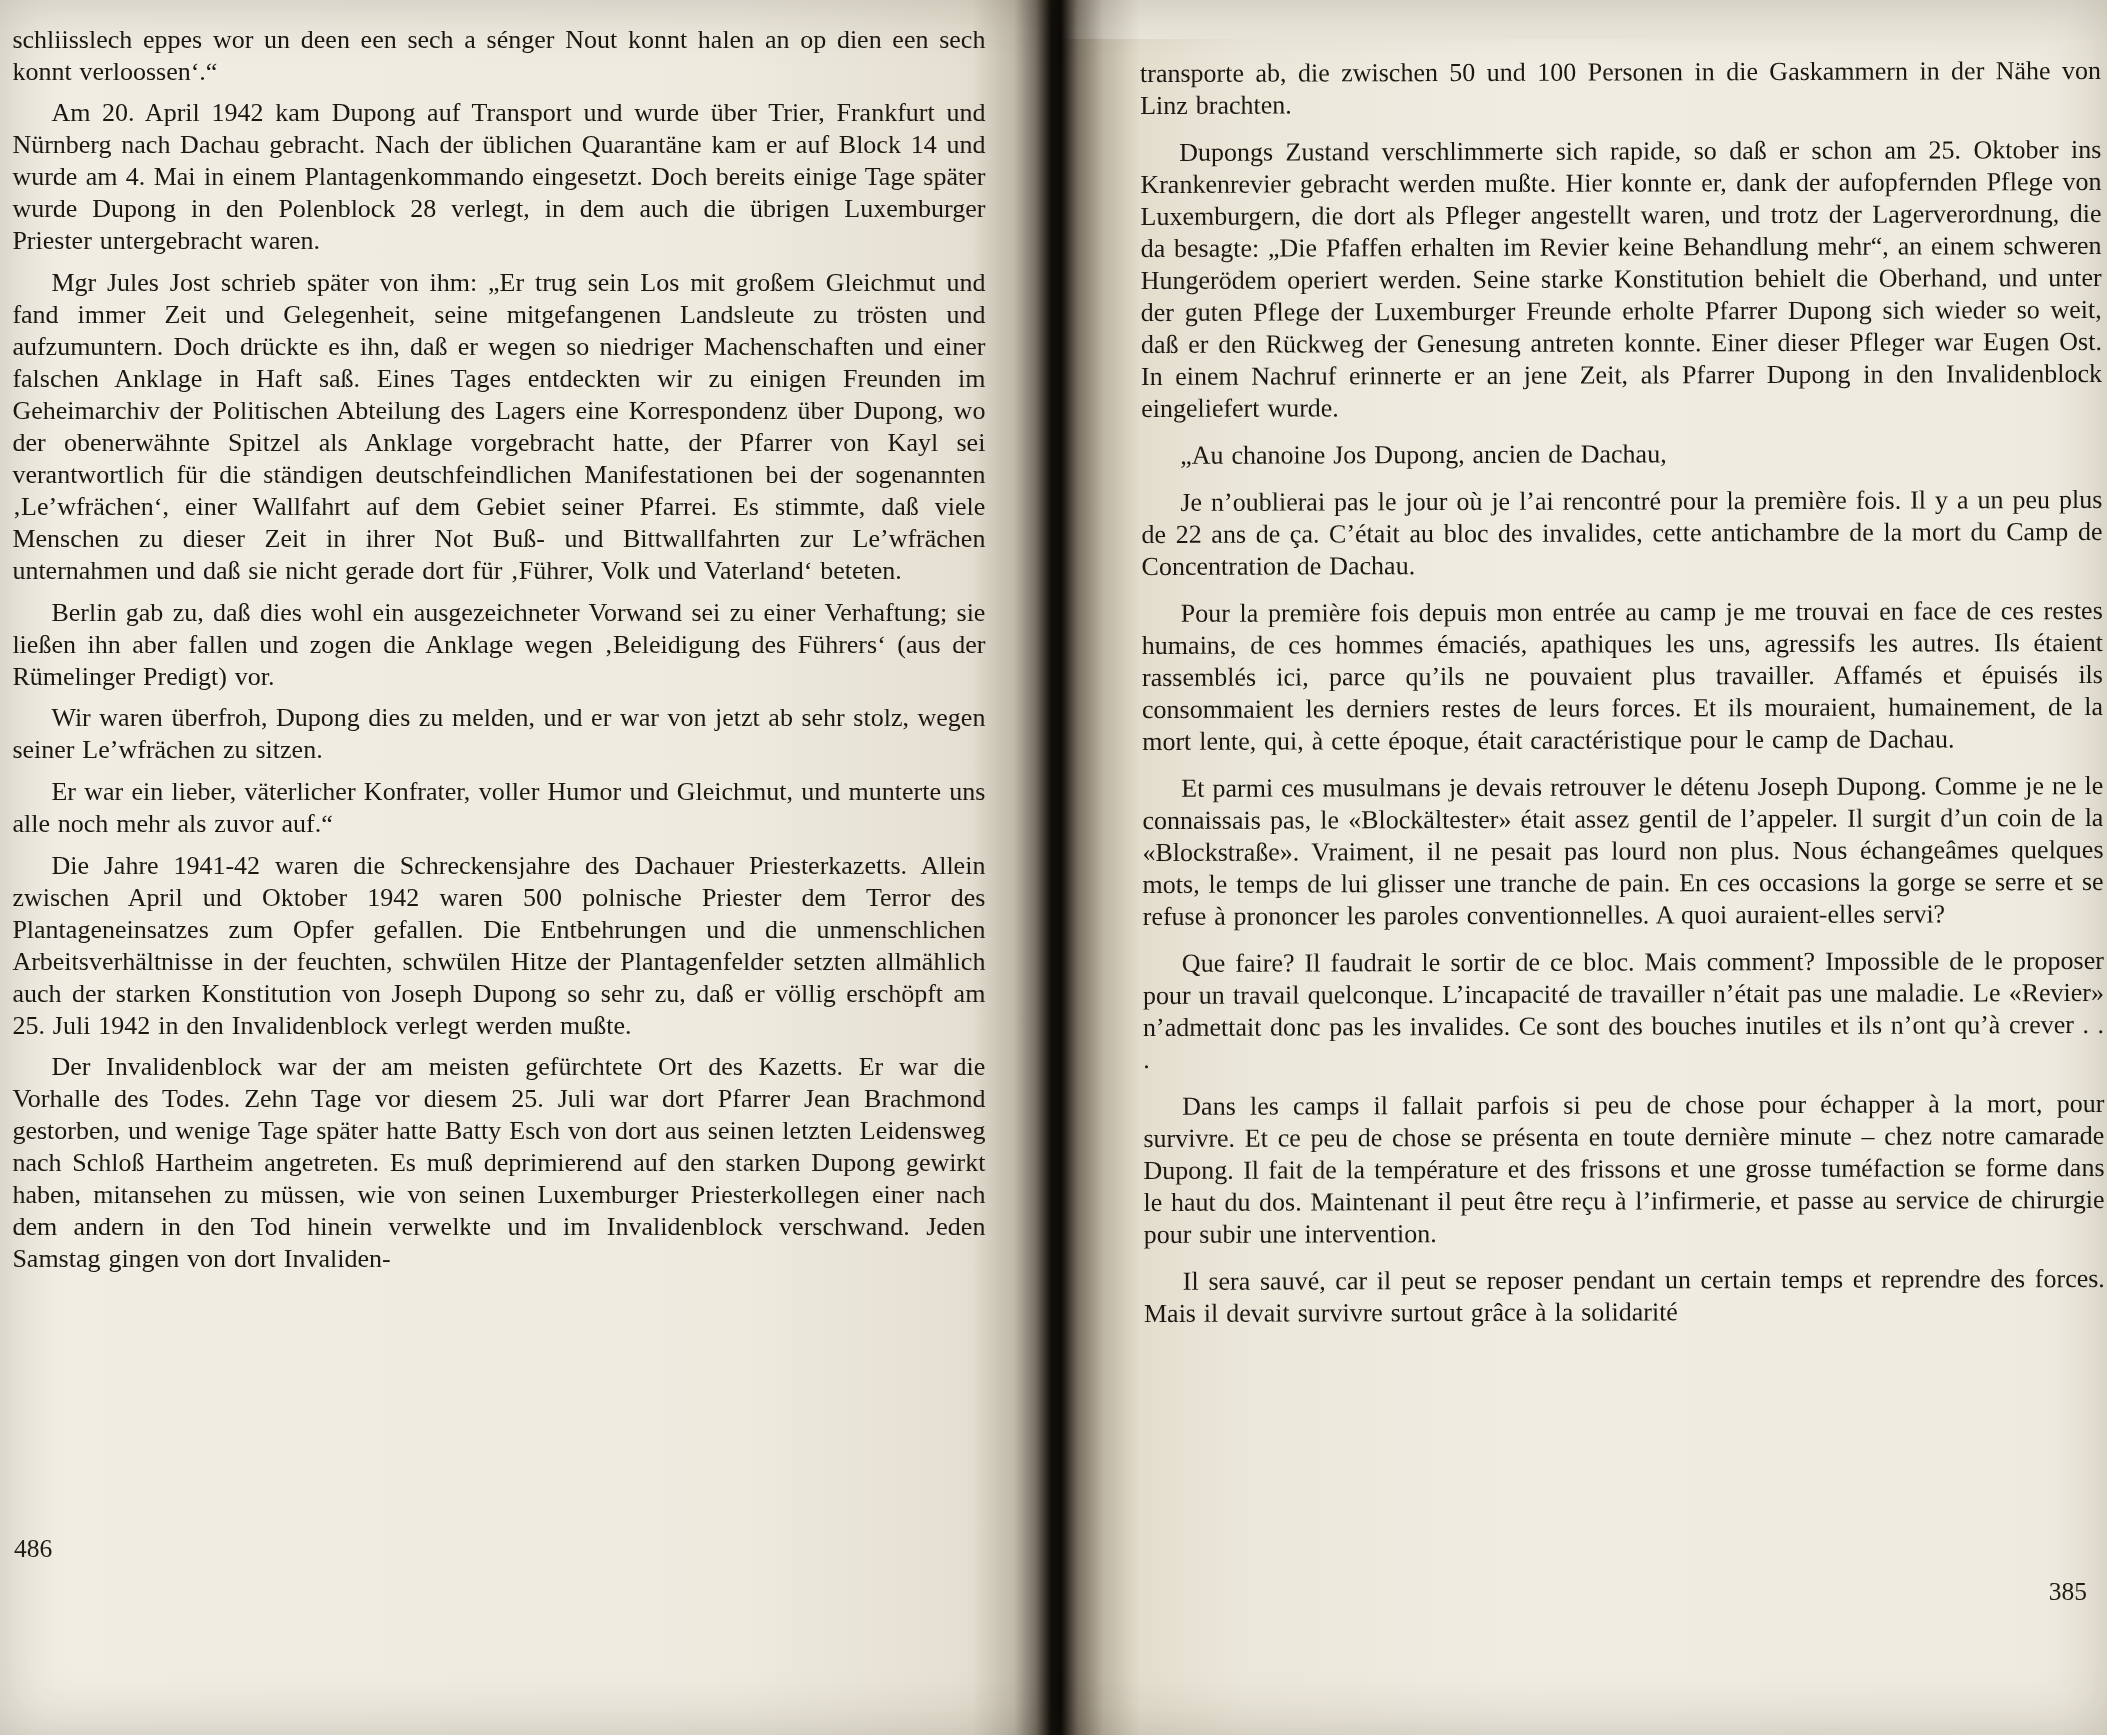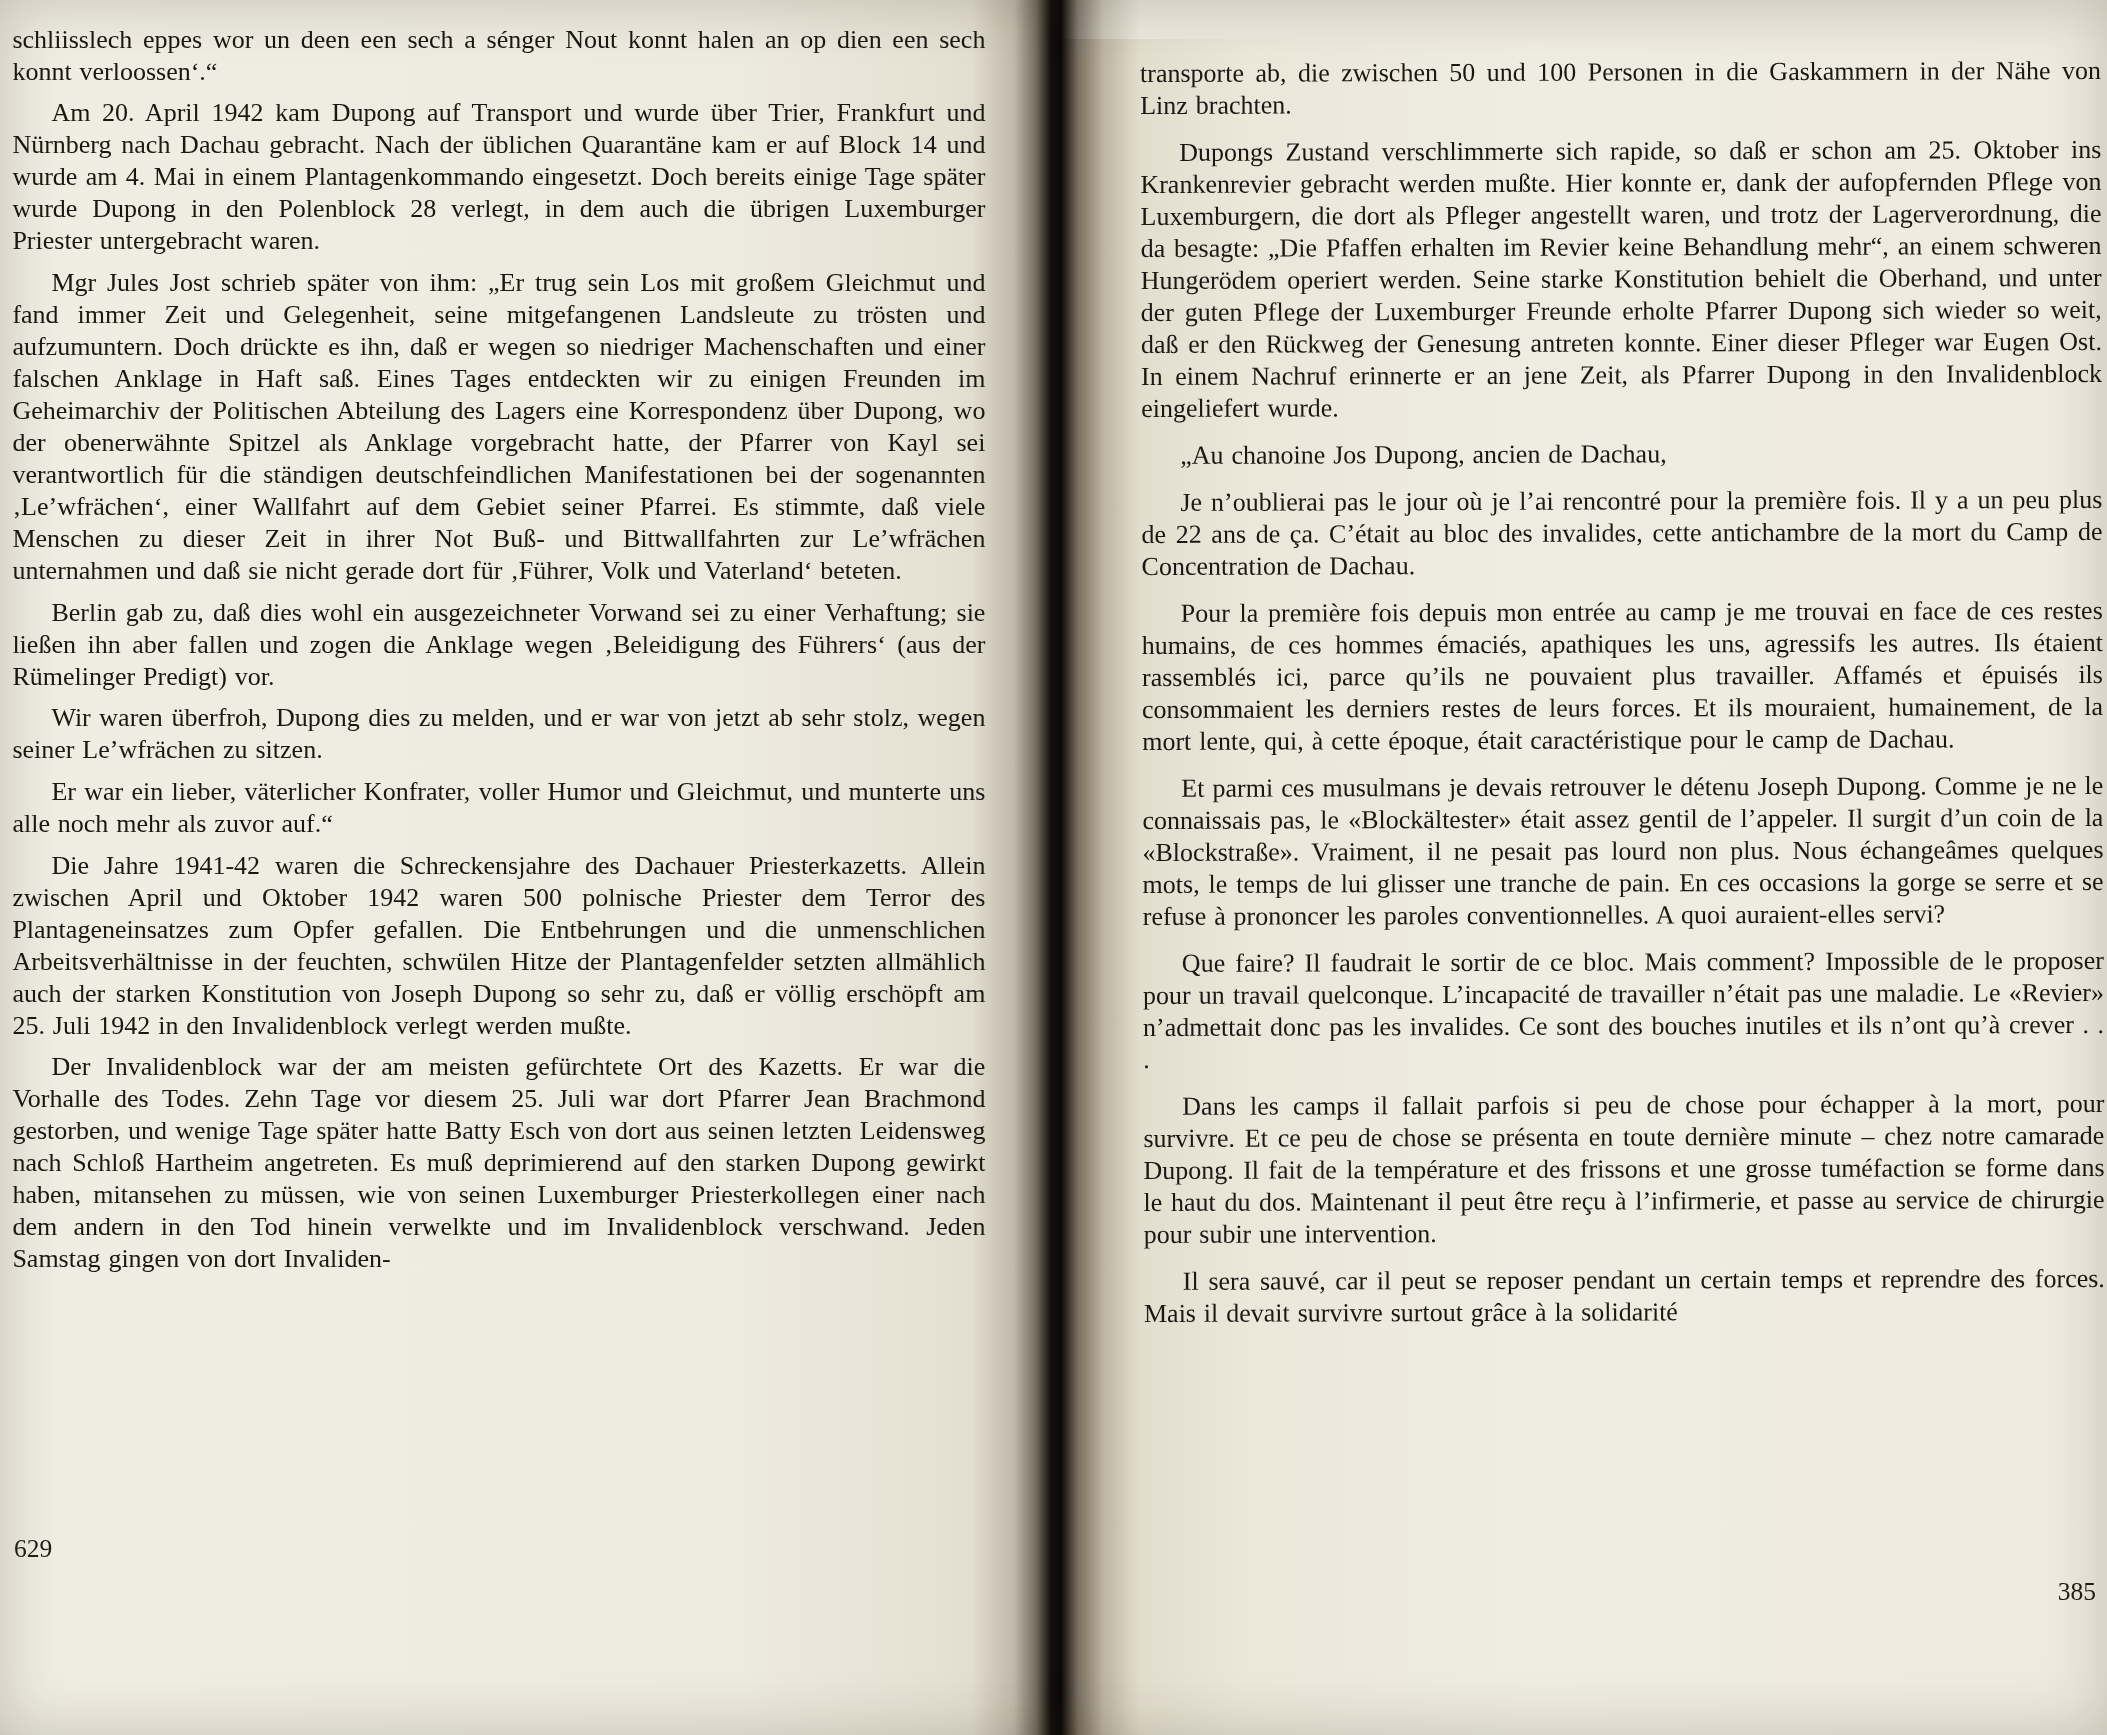--- a/index.html
+++ b/index.html
@@ -63,21 +63,21 @@
   .page-num {
     position: absolute;
     font-size: 25.5px;
     color: #211d16;
   }
   .page-num-left {
     left: 14px;
     top: 1534px;
   }
   .page-num-right {
-    right: 12px;
+    right: 21px;
     top: 1538px;
   }
   .gutter {
     position: absolute;
     top: 0;
     bottom: 0;
     left: 972px;
     width: 168px;
     z-index: 5;
     pointer-events: none;
@@ -109,21 +109,21 @@
     <div class="text-col">
         <p class="para">schliisslech eppes wor un deen een sech a sénger Nout konnt halen an op dien een sech konnt verloossen‘.“</p>
         <p class="para indent">Am 20. April 1942 kam Dupong auf Transport und wurde über Trier, Frankfurt und Nürnberg nach Dachau gebracht. Nach der üblichen Quarantäne kam er auf Block 14 und wurde am 4. Mai in einem Plantagenkommando eingesetzt. Doch bereits einige Tage später wurde Dupong in den Polenblock 28 verlegt, in dem auch die übrigen Luxemburger Priester untergebracht waren.</p>
         <p class="para indent">Mgr Jules Jost schrieb später von ihm: „Er trug sein Los mit großem Gleichmut und fand immer Zeit und Gelegenheit, seine mitgefangenen Landsleute zu trösten und aufzumuntern. Doch drückte es ihn, daß er wegen so niedriger Machenschaften und einer falschen Anklage in Haft saß. Eines Tages entdeckten wir zu einigen Freunden im Geheimarchiv der Politischen Abteilung des Lagers eine Korrespondenz über Dupong, wo der obenerwähnte Spitzel als Anklage vorgebracht hatte, der Pfarrer von Kayl sei verantwortlich für die ständigen deutschfeindlichen Manifestationen bei der sogenannten ‚Le’wfrächen‘, einer Wallfahrt auf dem Gebiet seiner Pfarrei. Es stimmte, daß viele Menschen zu dieser Zeit in ihrer Not Buß- und Bittwallfahrten zur Le’wfrächen unternahmen und daß sie nicht gerade dort für ‚Führer, Volk und Vaterland‘ beteten.</p>
         <p class="para indent">Berlin gab zu, daß dies wohl ein ausgezeichneter Vorwand sei zu einer Verhaftung; sie ließen ihn aber fallen und zogen die Anklage wegen ‚Beleidigung des Führers‘ (aus der Rümelinger Predigt) vor.</p>
         <p class="para indent">Wir waren überfroh, Dupong dies zu melden, und er war von jetzt ab sehr stolz, wegen seiner Le’wfrächen zu sitzen.</p>
         <p class="para indent">Er war ein lieber, väterlicher Konfrater, voller Humor und Gleichmut, und munterte uns alle noch mehr als zuvor auf.“</p>
         <p class="para indent">Die Jahre 1941-42 waren die Schreckensjahre des Dachauer Priesterkazetts. Allein zwischen April und Oktober 1942 waren 500 polnische Priester dem Terror des Plantageneinsatzes zum Opfer gefallen. Die Entbehrungen und die unmenschlichen Arbeitsverhältnisse in der feuchten, schwülen Hitze der Plantagenfelder setzten allmählich auch der starken Konstitution von Joseph Dupong so sehr zu, daß er völlig erschöpft am 25. Juli 1942 in den Invalidenblock verlegt werden mußte.</p>
         <p class="para indent">Der Invalidenblock war der am meisten gefürchtete Ort des Kazetts. Er war die Vorhalle des Todes. Zehn Tage vor diesem 25. Juli war dort Pfarrer Jean Brachmond gestorben, und wenige Tage später hatte Batty Esch von dort aus seinen letzten Leidensweg nach Schloß Hartheim angetreten. Es muß deprimierend auf den starken Dupong gewirkt haben, mitansehen zu müssen, wie von seinen Luxemburger Priesterkollegen einer nach dem andern in den Tod hinein verwelkte und im Invalidenblock verschwand. Jeden Samstag gingen von dort Invaliden-</p>
       </div>
-    <div class="page-num page-num-left">629</div>
+    <div class="page-num page-num-left">486</div>
   </div>
 
   <div class="page page-right">
     <div class="text-col">
         <p class="para">transporte ab, die zwischen 50 und 100 Personen in die Gaskammern in der Nähe von Linz brachten.</p>
         <p class="para indent">Dupongs Zustand verschlimmerte sich rapide, so daß er schon am 25. Oktober ins Krankenrevier gebracht werden mußte. Hier konnte er, dank der aufopfernden Pflege von Luxemburgern, die dort als Pfleger angestellt waren, und trotz der Lagerverordnung, die da besagte: „Die Pfaffen erhalten im Revier keine Behandlung mehr“, an einem schweren Hungerödem operiert werden. Seine starke Konstitution behielt die Oberhand, und unter der guten Pflege der Luxemburger Freunde erholte Pfarrer Dupong sich wieder so weit, daß er den Rückweg der Genesung antreten konnte. Einer dieser Pfleger war Eugen Ost. In einem Nachruf erinnerte er an jene Zeit, als Pfarrer Dupong in den Invalidenblock eingeliefert wurde.</p>
         <p class="para indent">„Au chanoine Jos Dupong, ancien de Dachau,</p>
         <p class="para indent">Je n’oublierai pas le jour où je l’ai rencontré pour la première fois. Il y a un peu plus de 22 ans de ça. C’était au bloc des invalides, cette antichambre de la mort du Camp de Concentration de Dachau.</p>
         <p class="para indent">Pour la première fois depuis mon entrée au camp je me trouvai en face de ces restes humains, de ces hommes émaciés, apathiques les uns, agressifs les autres. Ils étaient rassemblés ici, parce qu’ils ne pouvaient plus travailler. Affamés et épuisés ils consommaient les derniers restes de leurs forces. Et ils mouraient, humainement, de la mort lente, qui, à cette époque, était caractéristique pour le camp de Dachau.</p>
         <p class="para indent">Et parmi ces musulmans je devais retrouver le détenu Joseph Dupong. Comme je ne le connaissais pas, le «Blockältester» était assez gentil de l’appeler. Il surgit d’un coin de la «Blockstraße». Vraiment, il ne pesait pas lourd non plus. Nous échangeâmes quelques mots, le temps de lui glisser une tranche de pain. En ces occasions la gorge se serre et se refuse à prononcer les paroles conventionnelles. A quoi auraient-elles servi?</p>

